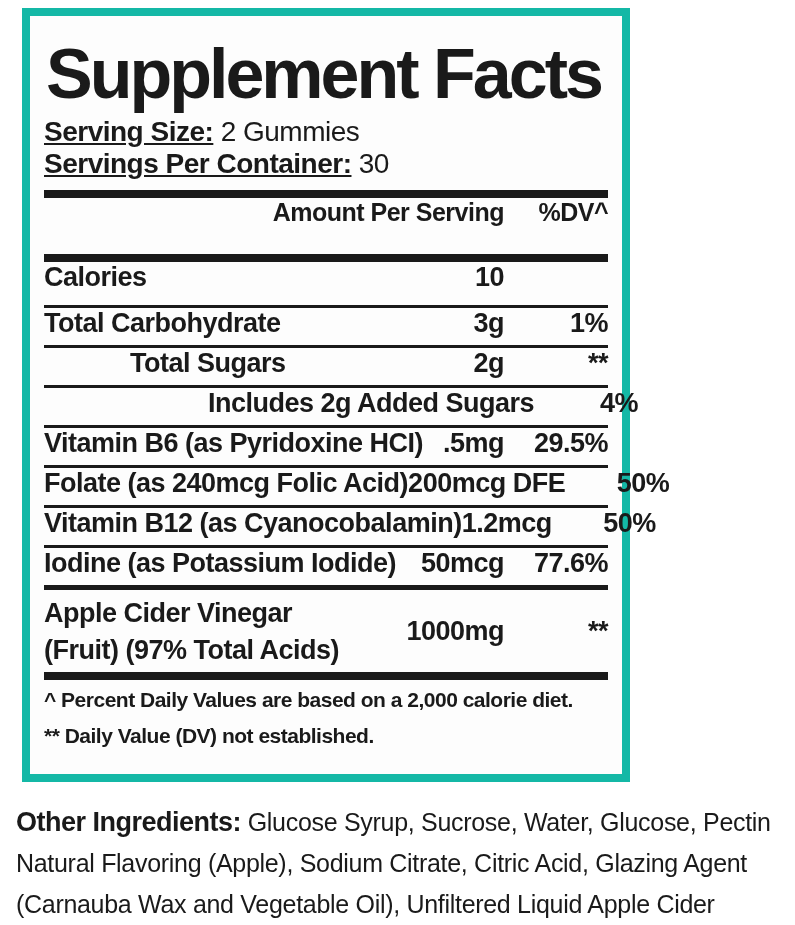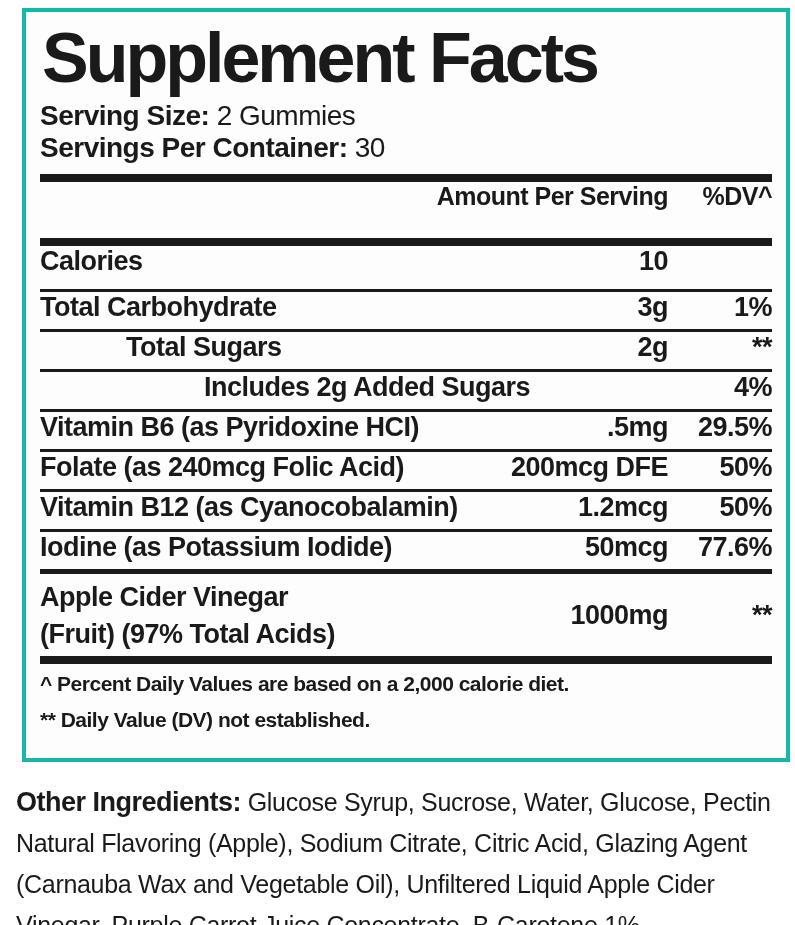--- a/index.html
+++ b/index.html
@@ -7,39 +7,39 @@
     width:795px;height:925px;
     background:#ffffff;
     font-family:"Liberation Sans", sans-serif;
     color:#1a1a1a;
     -webkit-font-smoothing:antialiased;
     overflow:hidden;
   }
   .facts-box{
     box-sizing:border-box;
     margin:8px 5px 0 22px;
-    width:768px;
-    border:4px solid #14b8a6;
+    width:608px;
+    border:8px solid #14b8a6;
     background:#fdfdfd;
-    padding:8px 14px 22px 14px;
+    padding:20px 14px 22px 14px;
   }
   .title{
     font-size:70px;
     font-weight:bold;
     letter-spacing:-3px;
     line-height:0.92;
     margin:6px 0 10px 2px;
     white-space:nowrap;
   }
   .serving-line{
     font-size:28px;
     line-height:32px;
     letter-spacing:-0.5px;
   }
-  .serving-line .lbl{font-weight:bold;}
+  .serving-line .lbl{font-weight:bold;text-decoration:underline;}
   .bar{height:8px;background:#1a1a1a;}
   .bar-top{margin-top:10px;}
   .bar-foot{margin-top:4px;}
   .row{
     display:flex;
     align-items:flex-start;
     box-sizing:border-box;
     font-size:27px;
     font-weight:bold;
     letter-spacing:-0.5px;

